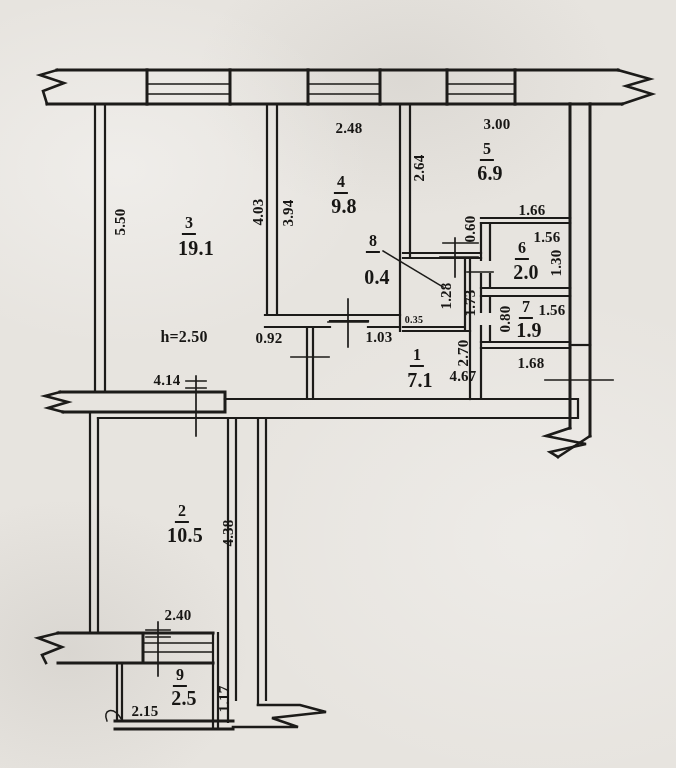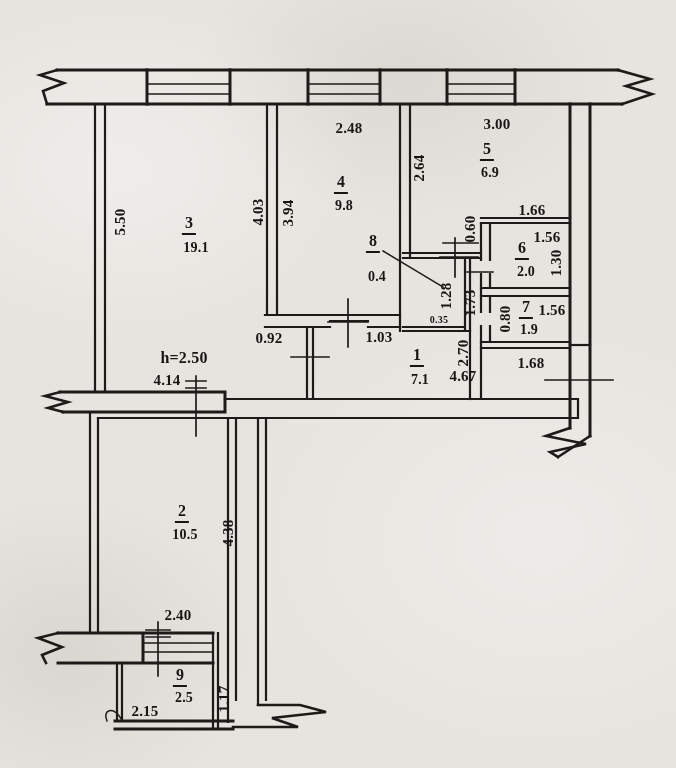--- a/index.html
+++ b/index.html
@@ -14,23 +14,23 @@
     font-family:"Liberation Serif","DejaVu Serif",serif;
   }
   #plan svg{position:absolute;left:0;top:0;}
   .lbl{
     position:absolute;transform:translate(-50%,-50%);
     font-size:15px;font-weight:700;color:#171614;white-space:nowrap;
     letter-spacing:.2px;line-height:1;
   }
   .v{transform:translate(-50%,-50%) rotate(-90deg);}
   .u{border-bottom:2px solid #171614;padding:0 3px 2px;font-size:16px;}
-  .area{font-size:14px;}
-  .s{font-size:10px;font-weight:700;margin-left:25px;}
-  .note{font-size:16px;margin-top:21px;}
+  .area{font-size:20px;}
+  .s{font-size:10px;font-weight:700;}
+  .note{font-size:16px;}
   #watermark{
     position:absolute;left:190px;top:352px;width:340px;
     font-family:"Liberation Sans","DejaVu Sans",sans-serif;
     font-size:46px;font-weight:700;letter-spacing:14px;
     color:rgba(95,95,95,0.15);user-select:none;
   }
 </style>
 </head>
 <body>
 

